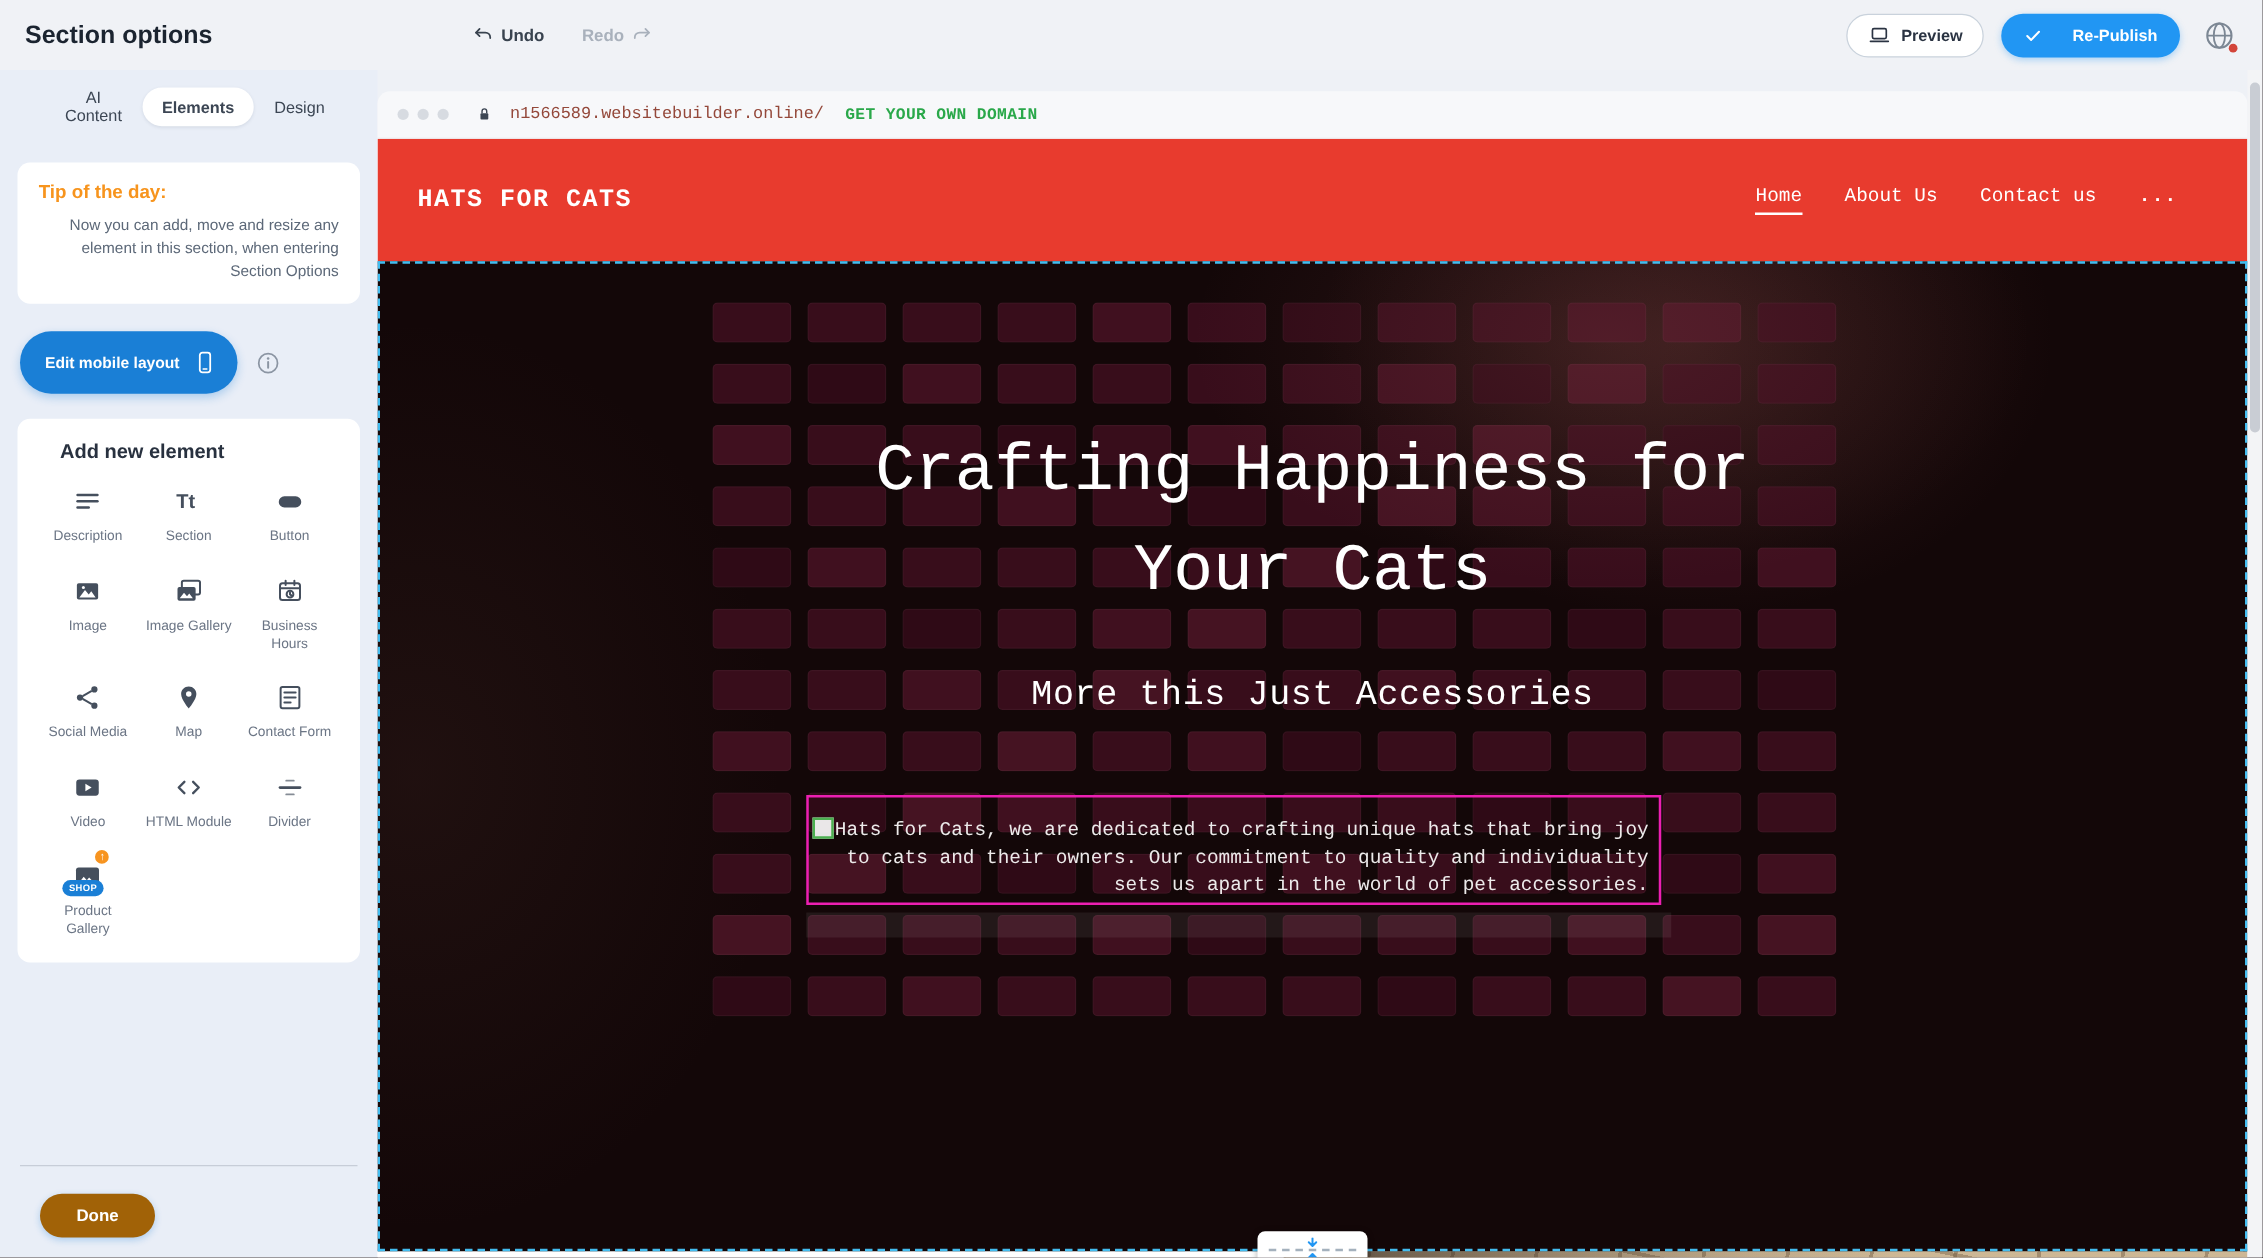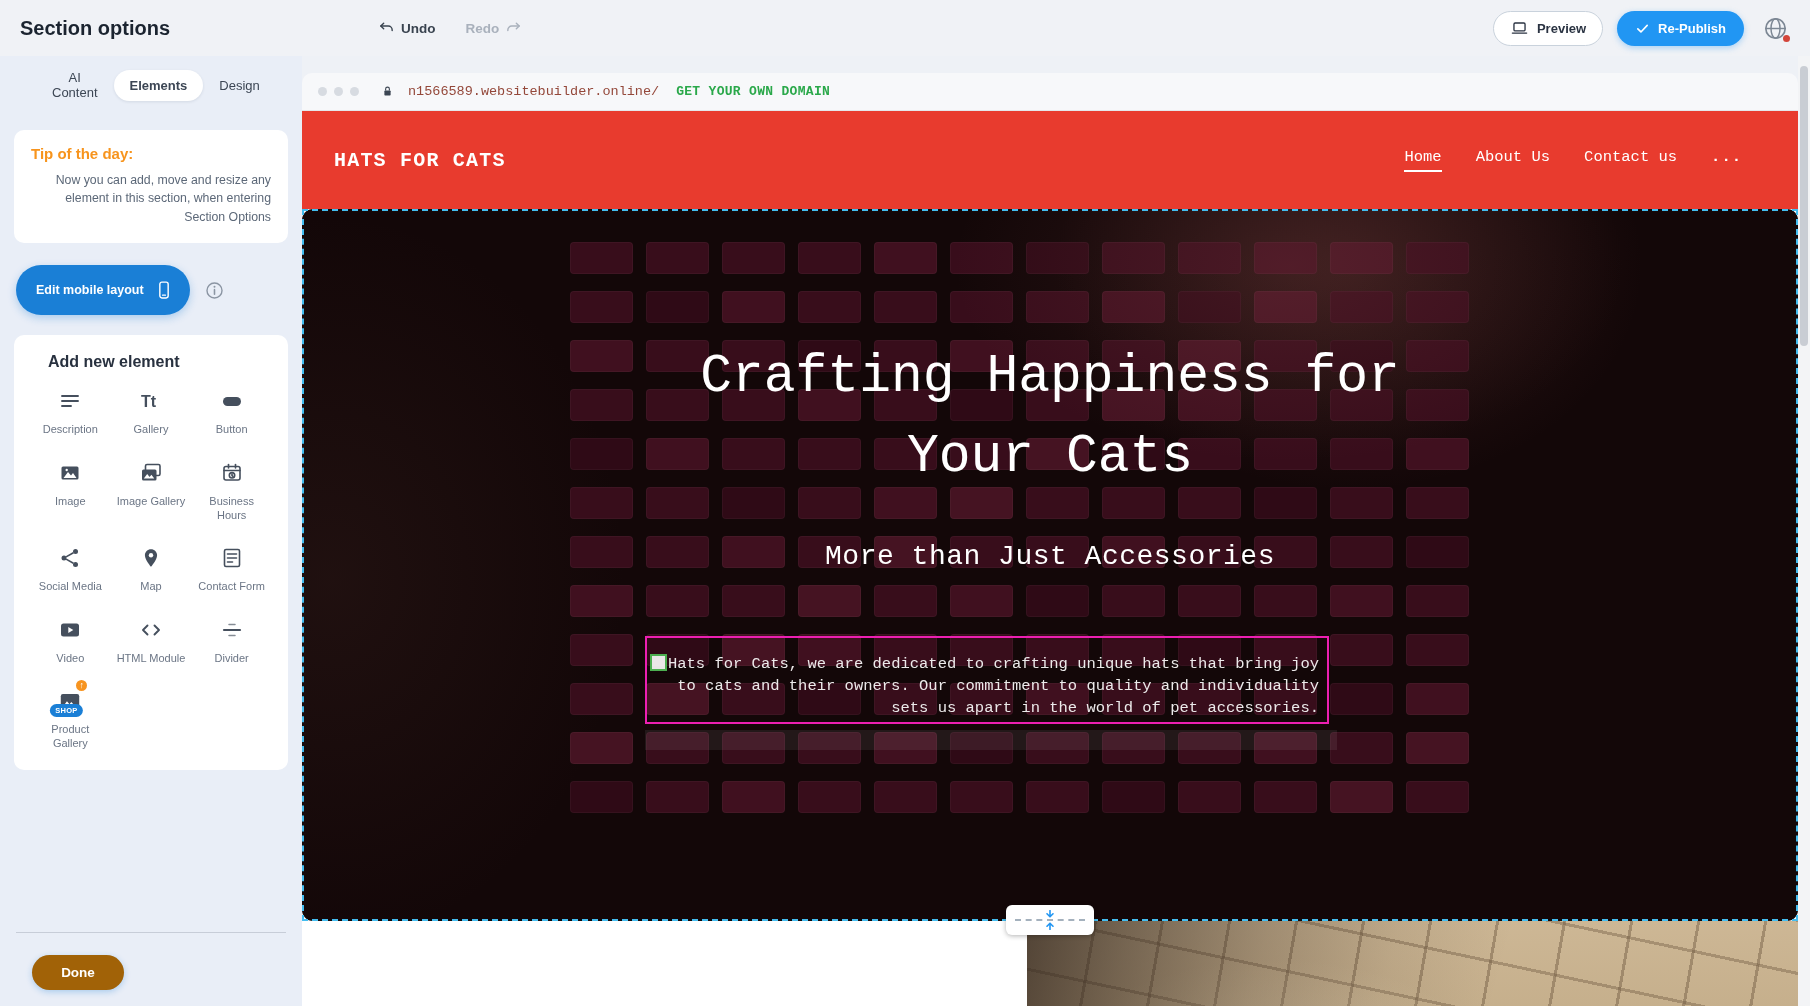--- a/index.html
+++ b/index.html
@@ -9,21 +9,21 @@
   .app { width:1810px; height:1006px; display:flex; flex-direction:column; }
 
   
   .topbar { height:56px; background:#f0f2f6; display:flex; align-items:center; position:relative; padding:16px 14px; flex:0 0 auto; }
   .topbar-title { font-size:20px; font-weight:700; color:#1b2430; margin-left:6px; }
   .history { position:absolute; left:378px; display:flex; gap:30px; align-items:center; }
   .hist-btn { display:flex; align-items:center; gap:6px; background:none; border:none; font-size:13.5px; font-weight:600; color:#39434f; cursor:pointer; font-family:inherit; }
   .hist-btn.disabled { color:#a9b1bc; }
   .topbar-right { margin-left:auto; display:flex; align-items:center; gap:14px; padding-right:4px; }
   .btn-preview { display:flex; align-items:center; gap:8px; height:35px; padding:0 16px; background:#fff; border:1px solid #c9d2dc; border-radius:18px; font-size:13px; font-weight:600; color:#2a3342; cursor:pointer; font-family:inherit; }
-  .btn-republish { display:flex; align-items:center; gap:8px; height:35px; padding:0 18px; background:#2196f3; border:none; border-radius:18px; font-size:13px; font-weight:600; color:#fff; cursor:pointer; box-shadow:0 2px 6px rgba(33,150,243,.35); font-family:inherit; }
+  .btn-republish { display:flex; align-items:center; gap:24px; height:35px; padding:0 18px; background:#2196f3; border:none; border-radius:18px; font-size:13px; font-weight:600; color:#fff; cursor:pointer; box-shadow:0 2px 6px rgba(33,150,243,.35); font-family:inherit; }
   .btn-globe { background:none; border:none; cursor:pointer; position:relative; width:34px; height:34px; display:flex; align-items:center; justify-content:center; }
   .globe-dot { position:absolute; right:2px; bottom:3px; width:7px; height:7px; border-radius:50%; background:#d3453a; }
 
   
   .content { display:flex; height:950px; flex:1; }
 
   
   .sidebar { width:302px; background:#e9eef7; display:flex; flex-direction:column; padding:12px 14px 16px; flex:0 0 auto; }
   .tabs { display:flex; align-items:center; justify-content:space-between; padding:0 22px; height:34px; margin-bottom:28px; }
   .tab { font-size:13px; color:#3c4654; background:none; border:none; cursor:pointer; padding:8px 16px; border-radius:17px; font-family:inherit; }
@@ -58,24 +58,24 @@
   .site { flex:1; position:relative; background:#fff; overflow:hidden; }
 
   .site-header { height:98px; background:#e83b2e; display:flex; align-items:center; justify-content:space-between; padding:0 56px 0 32px; }
   .site-logo { color:#fff; font-size:20px; font-weight:700; letter-spacing:1.2px; }
   .site-nav { display:flex; align-items:center; gap:34px; }
   .nav-item { color:#fff; font-size:15.5px; cursor:pointer; padding-bottom:4px; border-bottom:2px solid transparent; }
   .nav-item.active { border-bottom-color:#fff; }
   .nav-more { font-weight:700; letter-spacing:1px; }
 
   
-  .hero { height:712px; position:relative; background:
+  .hero { height:792px; position:relative; background:
       radial-gradient(420px 320px at 70% 8%, rgba(150,80,78,.22), transparent 70%),
       radial-gradient(420px 520px at 2% 52%, rgba(110,72,62,.14), transparent 70%),
-      #130708; border-radius: 11px; }
+      #130708; }
   .tile-grid { position:absolute; left:268px; top:33px; display:grid; grid-template-columns:repeat(12,63px); grid-auto-rows:32px; column-gap:13px; row-gap:17px; z-index:1; }
   .tile { background:#380d1b; border-radius:4px; border:1px solid rgba(255,255,255,.035); }
   .tile:nth-child(5n) { background:#40101f; }
   .tile:nth-child(7n) { background:#2f0a16; }
   .tile:nth-child(11n) { background:#451322; }
   .hero-glow { position:absolute; inset:0; z-index:2; pointer-events:none; background:
       radial-gradient(480px 280px at 66% 8%, rgba(160,85,85,.18), transparent 70%); }
   .hero-heading { position:absolute; top:128px; left:0; right:0; margin:0 auto; max-width:700px; text-align:center; color:#fff; font-size:53px; line-height:80px; font-weight:500; z-index:3; }
   .hero-sub { position:absolute; top:332px; left:0; right:0; text-align:center; color:#fff; font-size:28px; font-weight:400; letter-spacing:.5px; z-index:3; }
   .selection-box { position:absolute; left:343px; top:427px; width:684px; height:88px; border:2px solid #ec1fb2; z-index:4; }
@@ -209,21 +209,21 @@
             </span>
             <span class="el-label">Description</span>
           </button>
 
           <button class="el-item">
             <span class="el-icon">
               <svg width="24" height="24" viewBox="0 0 24 24">
                   <text x="2" y="17.5" font-size="16" font-weight="bold" fill="#454f5d" font-family="Liberation Sans, sans-serif">Tt</text>
                 </svg>
             </span>
-            <span class="el-label">Gallery</span>
+            <span class="el-label">Section</span>
           </button>
 
           <button class="el-item">
             <span class="el-icon">
               <svg width="24" height="24" viewBox="0 0 24 24">
                   <rect x="3" y="8" width="18" height="9" rx="4.5" fill="#454f5d"></rect>
                 </svg>
             </span>
             <span class="el-label">Button</span>
           </button>
@@ -533,21 +533,21 @@
               <div class="tile"></div>
               <div class="tile"></div>
               <div class="tile"></div>
               <div class="tile"></div>
               <div class="tile"></div>
               <div class="tile"></div>
             </div>
           <div class="hero-glow"></div>
 
           <h2 class="hero-heading">Crafting Happiness for Your Cats</h2>
-          <div class="hero-sub">More than Just Accessories</div>
+          <div class="hero-sub">More this Just Accessories</div>
 
           <div class="ghost-bar"></div>
 
           <div class="selection-box">
             <span class="green-handle"></span>
             <p>Hats for Cats, we are dedicated to crafting unique hats that bring joy to cats and their owners. Our commitment to quality and individuality sets us apart in the world of pet accessories.</p>
           </div>
 
           <div class="section-outline"></div>
 

